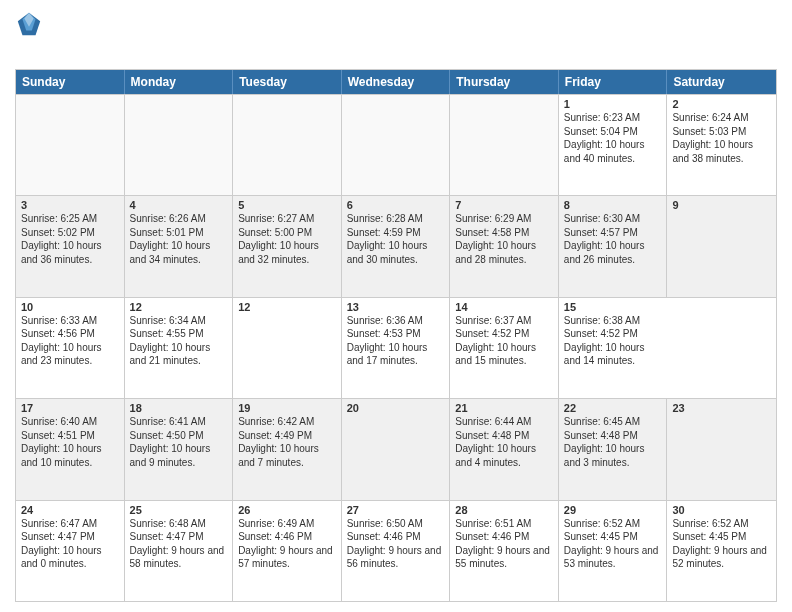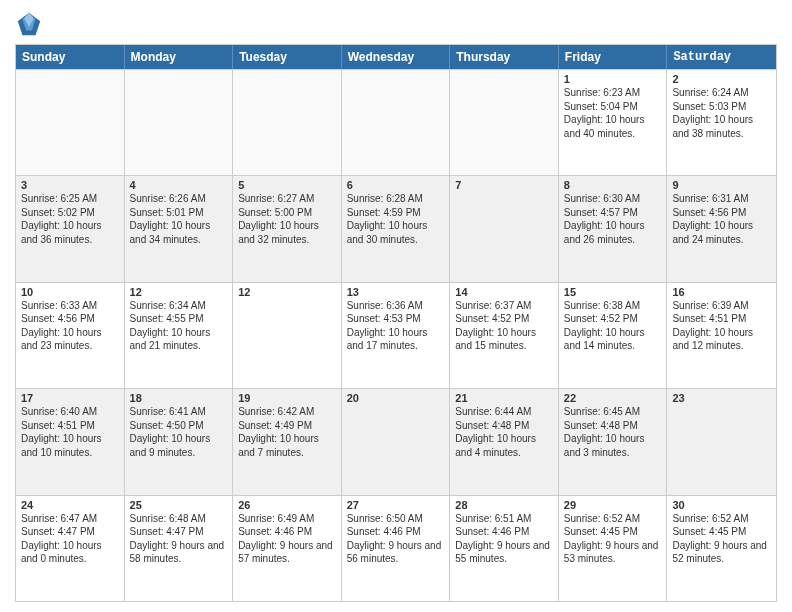--- a/index.html
+++ b/index.html
@@ -9,20 +9,21 @@
       width: 792px;
       height: 612px;
       overflow: hidden;
     }
     .page {
       width: 792px;
       height: 612px;
       padding: 10px 15px;
       display: flex;
       flex-direction: column;
+      gap: 25px;
     }
     .header {
       display: flex;
       justify-content: space-between;
       align-items: flex-start;
       margin-bottom: 6px;
     }
     .logo {
       display: flex;
       align-items: center;
@@ -66,21 +67,21 @@
       background: #2e6da4;
     }
     .cal-header-cell {
       color: #fff;
       font-size: 12px;
       font-weight: bold;
       padding: 5px 6px;
       text-align: left;
       border-right: 1px solid #5a8fc0;
     }
-    .cal-header-cell:last-child { border-right: none; font-family: Liberation Mono, monospace; }
+    .cal-header-cell:last-child { border-right: none; }
     .cal-body {
       flex: 1;
       display: flex;
       flex-direction: column;
     }
     .cal-row {
       display: grid;
       grid-template-columns: repeat(7, 1fr);
       flex: 1;
       border-top: 1px solid #ccc;
@@ -181,32 +182,32 @@
 Daylight: 10 hours and 32 minutes.</div>
           </div>
           <div class="cal-cell shaded">
             <span class="day-num">6</span>
             <div class="cell-info">Sunrise: 6:28 AM
 Sunset: 4:59 PM
 Daylight: 10 hours and 30 minutes.</div>
           </div>
           <div class="cal-cell shaded">
             <span class="day-num">7</span>
+            <div class="cell-info">Sunrise: 6:29 AM
+Sunset: 4:58 PM
+Daylight: 10 hours and 28 minutes.</div>
           </div>
           <div class="cal-cell shaded">
             <span class="day-num">8</span>
             <div class="cell-info">Sunrise: 6:30 AM
 Sunset: 4:57 PM
 Daylight: 10 hours and 26 minutes.</div>
           </div>
           <div class="cal-cell shaded">
             <span class="day-num">9</span>
-            <div class="cell-info">Sunrise: 6:31 AM
-Sunset: 4:56 PM
-Daylight: 10 hours and 24 minutes.</div>
           </div>
         </div>
         <div class="cal-row">
           <div class="cal-cell">
             <span class="day-num">10</span>
             <div class="cell-info">Sunrise: 6:33 AM
 Sunset: 4:56 PM
 Daylight: 10 hours and 23 minutes.</div>
           </div>
           <div class="cal-cell">
@@ -228,26 +229,20 @@
             <span class="day-num">14</span>
             <div class="cell-info">Sunrise: 6:37 AM
 Sunset: 4:52 PM
 Daylight: 10 hours and 15 minutes.</div>
           </div>
           <div class="cal-cell">
             <span class="day-num">15</span>
             <div class="cell-info">Sunrise: 6:38 AM
 Sunset: 4:52 PM
 Daylight: 10 hours and 14 minutes.</div>
-          </div>
-          <div class="cal-cell">
-            <span class="day-num">16</span>
-            <div class="cell-info">Sunrise: 6:39 AM
-Sunset: 4:51 PM
-Daylight: 10 hours and 12 minutes.</div>
           </div>
         </div>
         <div class="cal-row">
           <div class="cal-cell shaded">
             <span class="day-num">17</span>
             <div class="cell-info">Sunrise: 6:40 AM
 Sunset: 4:51 PM
 Daylight: 10 hours and 10 minutes.</div>
           </div>
           <div class="cal-cell shaded">

